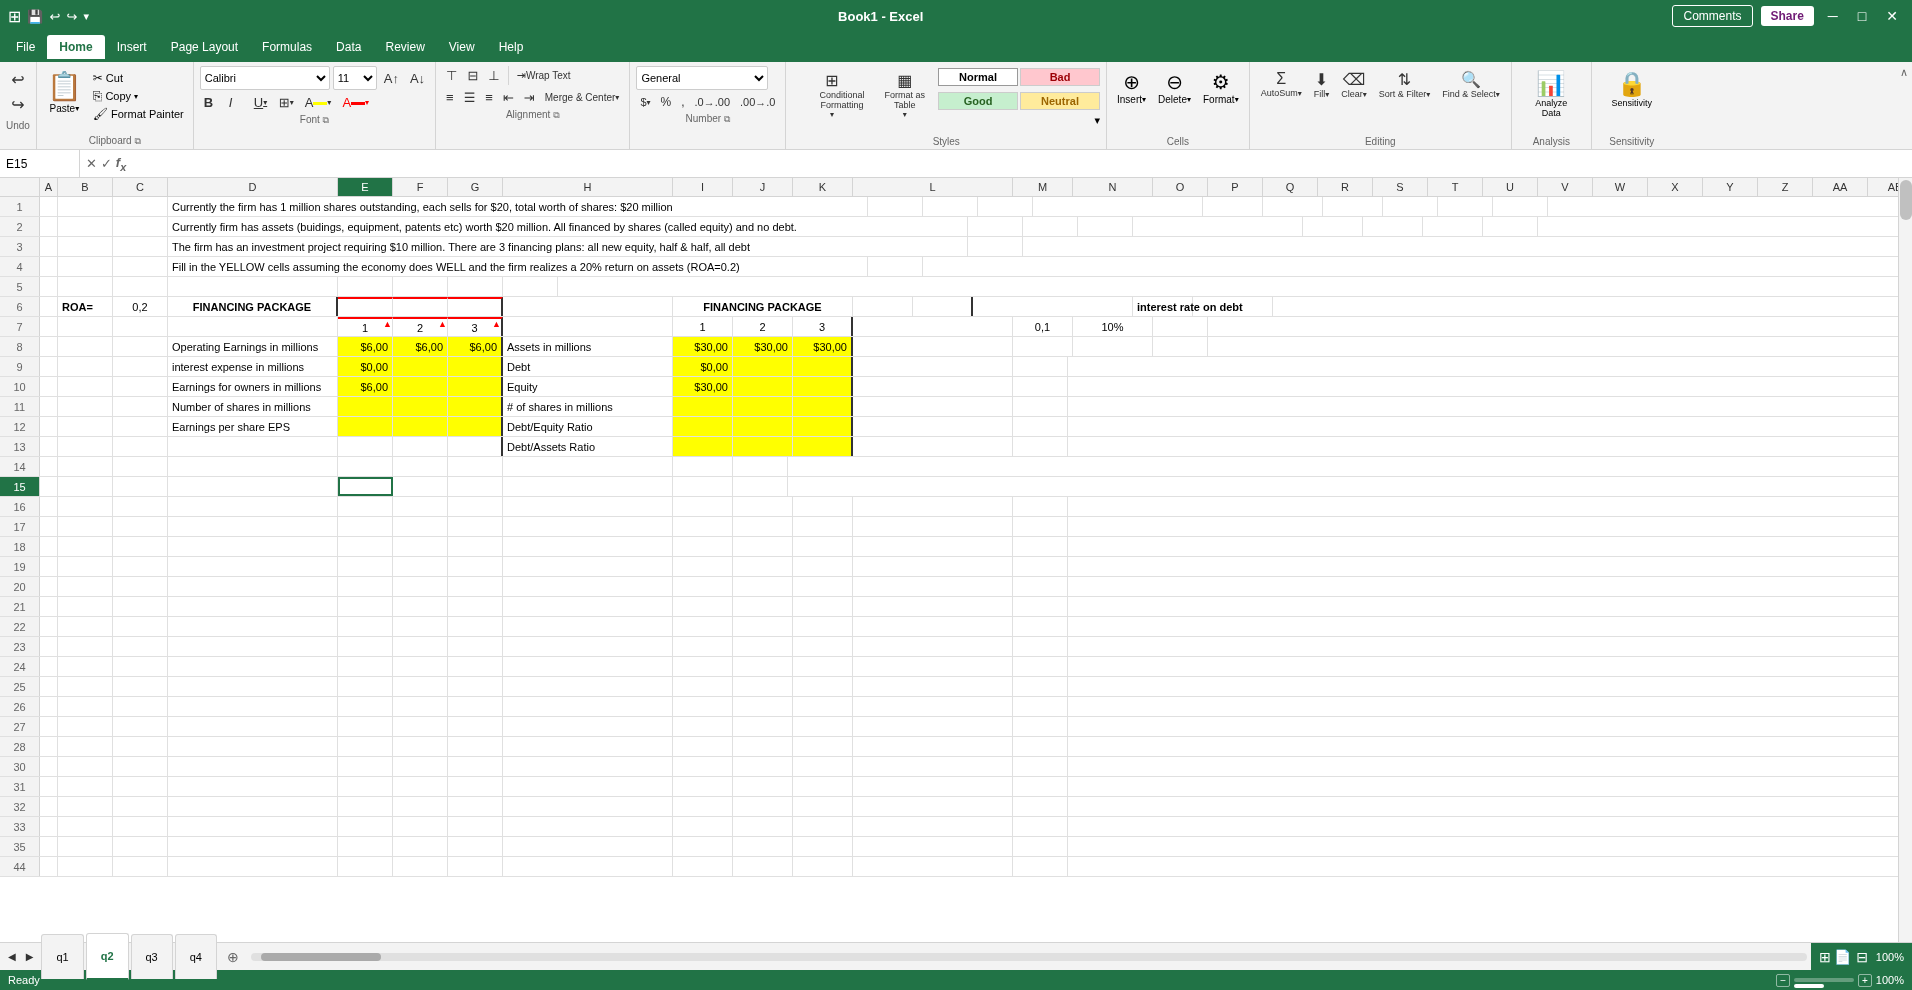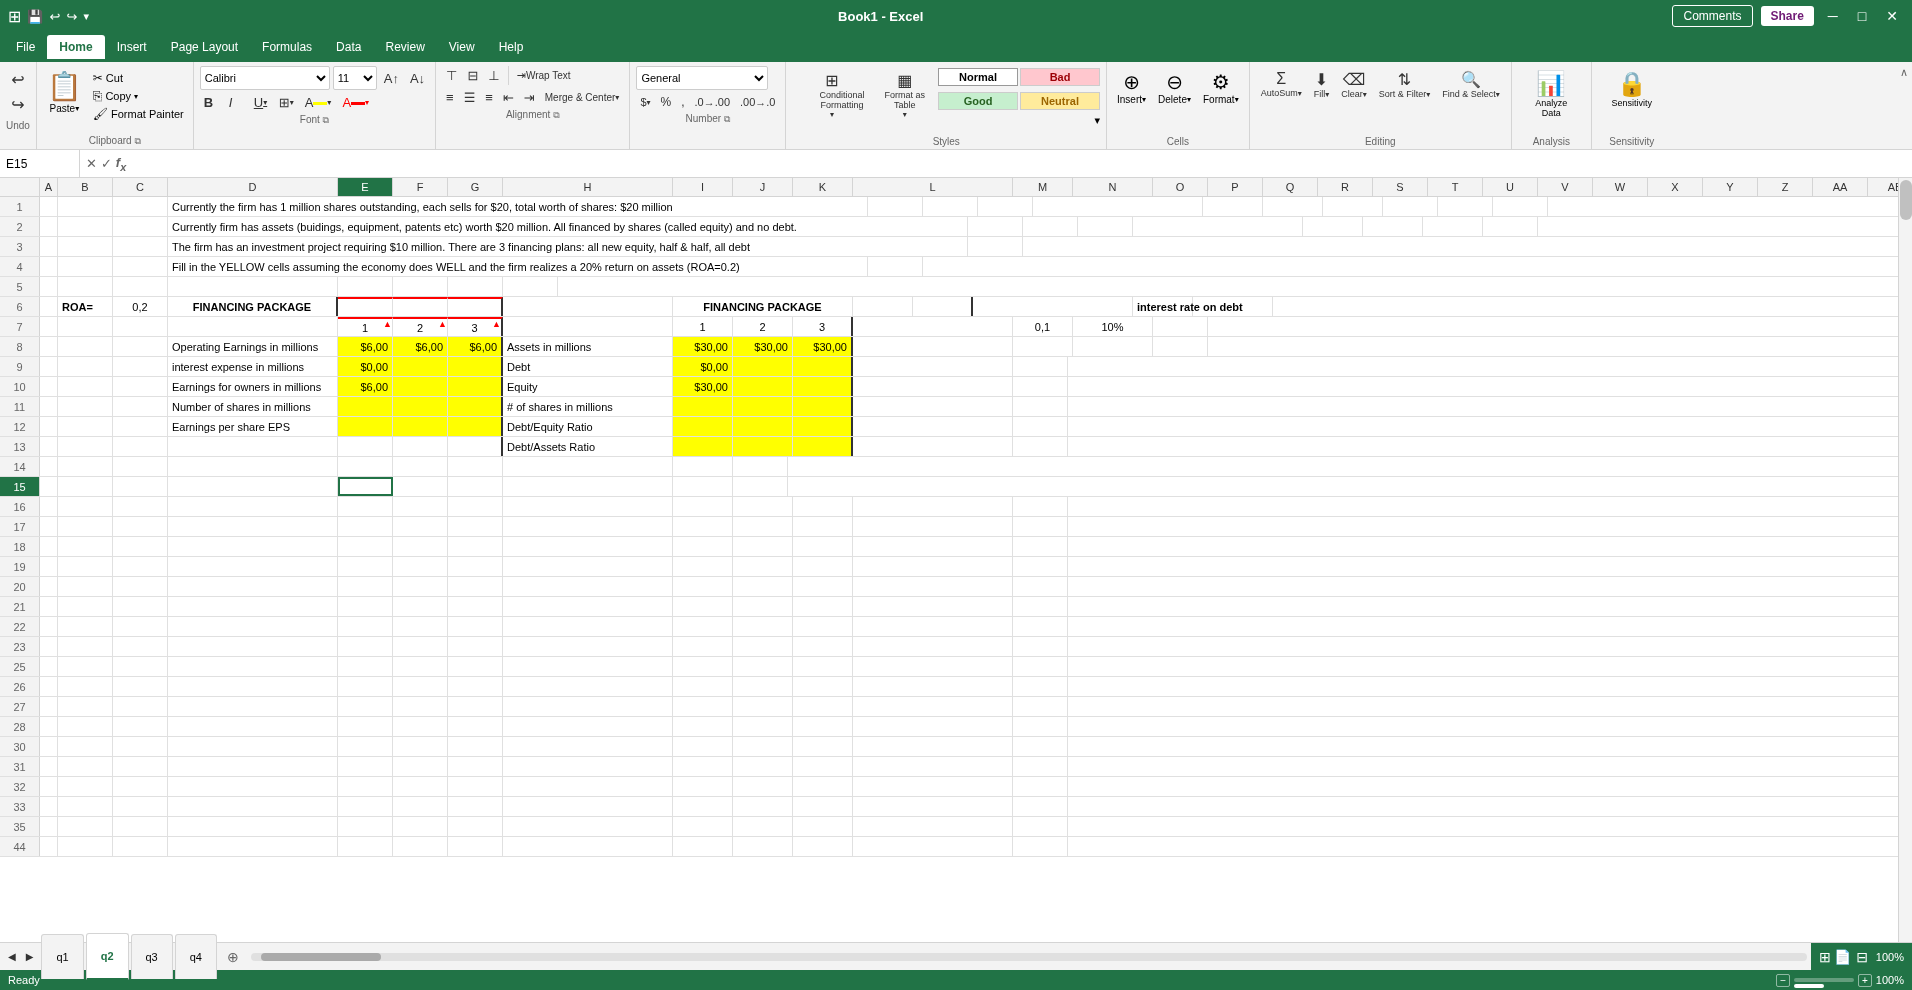--- a/index.html
+++ b/index.html
@@ -926,20 +926,36 @@
             <div class="cell c-F"></div>
             <div class="cell c-G"></div>
             <div class="cell c-H"></div>
             <div class="cell c-I"></div>
             <div class="cell c-J"></div>
             <div class="cell c-K"></div>
             <div class="cell c-L"></div>
             <div class="cell c-rest"></div>
         </div>
         <div class="grid-row">
+          <div class="row-num c-rn">24</div>
+            <div class="cell c-A"></div>
+            <div class="cell c-B"></div>
+            <div class="cell c-C"></div>
+            <div class="cell c-D"></div>
+            <div class="cell c-E"></div>
+            <div class="cell c-F"></div>
+            <div class="cell c-G"></div>
+            <div class="cell c-H"></div>
+            <div class="cell c-I"></div>
+            <div class="cell c-J"></div>
+            <div class="cell c-K"></div>
+            <div class="cell c-L"></div>
+            <div class="cell c-rest"></div>
+        </div>
+        <div class="grid-row">
           <div class="row-num c-rn">25</div>
             <div class="cell c-A"></div>
             <div class="cell c-B"></div>
             <div class="cell c-C"></div>
             <div class="cell c-D"></div>
             <div class="cell c-E"></div>
             <div class="cell c-F"></div>
             <div class="cell c-G"></div>
             <div class="cell c-H"></div>
             <div class="cell c-I"></div>

